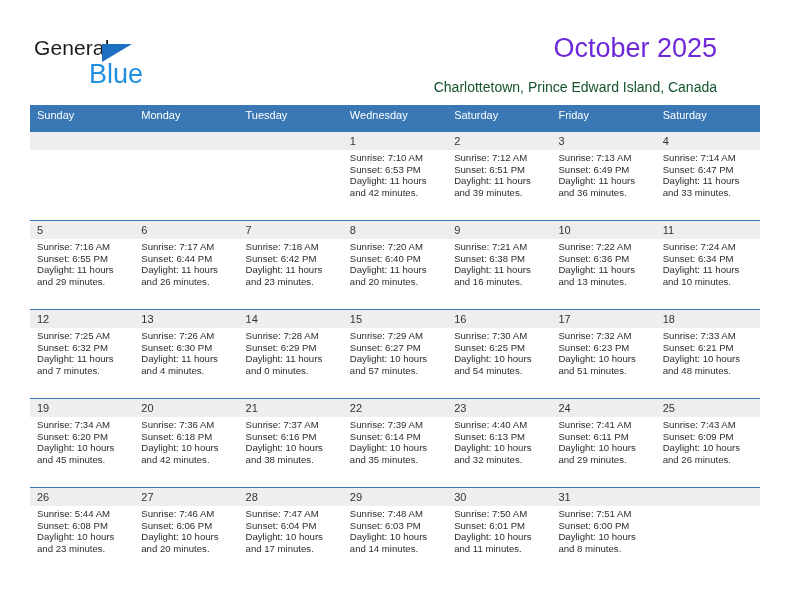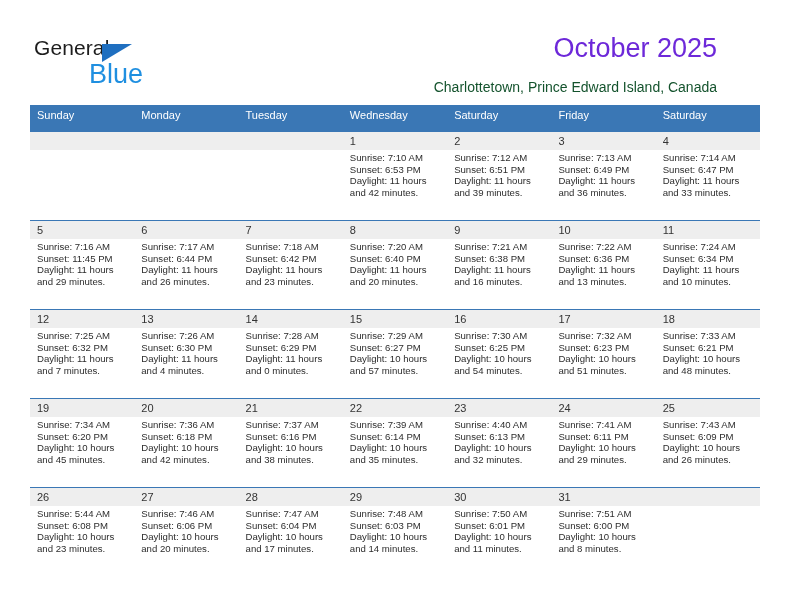--- a/index.html
+++ b/index.html
@@ -210,21 +210,21 @@
                 <div>Daylight: 11 hours</div>
                 <div>and 33 minutes.</div>
               </div>
             </td>
           </tr>
           <tr class="week">
             <td>
               <div class="daynum">5</div>
               <div class="cellbody">
                 <div>Sunrise: 7:16 AM</div>
-                <div>Sunset: 11:45 PM</div>
+                <div>Sunset: 6:55 PM</div>
                 <div>Daylight: 11 hours</div>
                 <div>and 29 minutes.</div>
               </div>
             </td>
             <td>
               <div class="daynum">6</div>
               <div class="cellbody">
                 <div>Sunrise: 7:17 AM</div>
                 <div>Sunset: 6:44 PM</div>
                 <div>Daylight: 11 hours</div>

